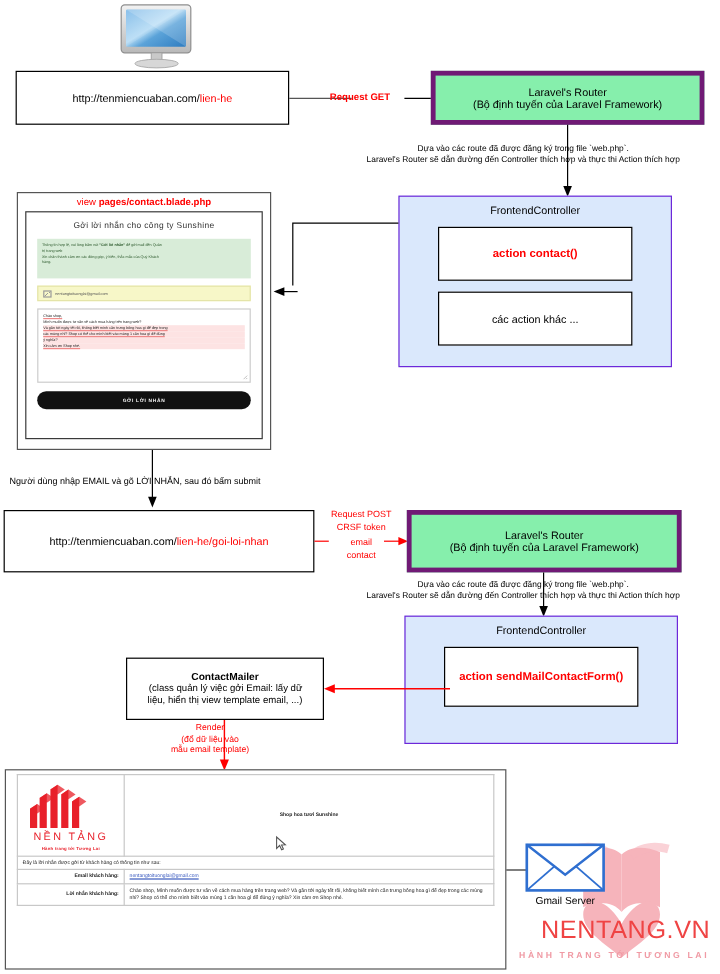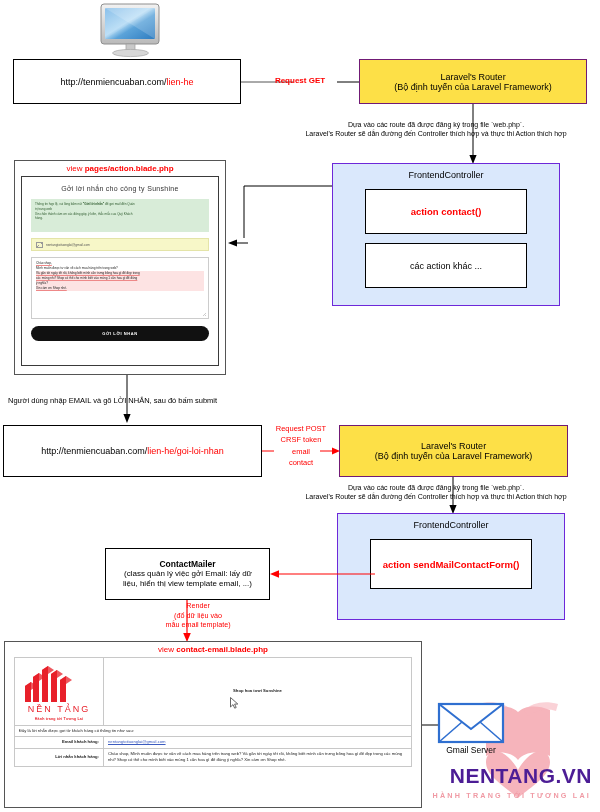--- a/index.html
+++ b/index.html
@@ -4,21 +4,21 @@
 <style>
   html,body{margin:0;padding:0;background:#ffffff;}
   body{
     width:600px;height:812px;position:relative;overflow:hidden;
     font-family:"Liberation Sans","DejaVu Sans",sans-serif;
     color:#000;
   }
   .abs{position:absolute;}
   .box{box-sizing:border-box;border:1px solid #000;background:#fff;
        display:flex;flex-direction:column;align-items:center;justify-content:center;text-align:center;}
-  .pink{background:#fde047;border:1px solid #701a75;}
+  .pink{background:#86efac;border:4px solid #701a75;}
   .blue{background:#dae8fc;border:1px solid #6d28d9;}
   .red{color:#ff0000;}
   .bold{font-weight:bold;}
   .lbl{position:absolute;text-align:center;line-height:1.25;}
   svg{display:block;overflow:visible;}
 
   
   .monitor{position:absolute;left:95px;top:2px;width:72px;height:56px;}
 
   
@@ -44,22 +44,22 @@
               font-size:4.2px;color:#222;line-height:1.55;}
   .logo-cell{width:80px;text-align:center;vertical-align:middle;}
   .shop-title{color:#ff0000;font-weight:bold;font-size:12px;text-align:center;}
   .lbl-cell{text-align:right;font-weight:bold;width:72px;white-space:nowrap;}
   .maillink{color:#3b5bbf;text-decoration:underline;}
   .logo-name{color:#e8202a;font-size:9px;letter-spacing:2px;font-weight:400;margin-top:1px;}
   .logo-sub{color:#e8202a;font-size:3.6px;font-weight:bold;letter-spacing:.2px;}
 
   
   .wm{position:absolute;right:2px;bottom:0px;width:190px;height:110px;pointer-events:none;}
-  .wm-txt{position:absolute;right:8px;bottom:24px;color:#4c1d95;font-size:21px;
-          font-weight:bold;letter-spacing:.5px;}
+  .wm-txt{position:absolute;right:8px;bottom:24px;color:#ef4444;font-size:21px;
+          font-weight:normal;letter-spacing:.5px;}
   .wm-sub{position:absolute;right:9px;bottom:12px;color:#f09aa4;font-size:7.2px;
           font-weight:bold;letter-spacing:2.2px;}
   .cursor{position:absolute;width:9px;height:12px;}
 </style>
 </head>
 <body>
 
 <div class="monitor">
   <svg width="72" height="56" viewBox="0 0 72 56">
     <defs>
@@ -123,21 +123,21 @@
 <svg class="abs" style="left:238px;top:184px;width:96px;height:62px;">
   <polyline points="94,2 6,2 6,54" fill="none" stroke="#000" stroke-width="1"></polyline>
 </svg>
 <svg class="abs" style="left:228px;top:236px;width:20px;height:14px;">
   <line x1="20" y1="7" x2="8" y2="7" stroke="#000" stroke-width="1"></line>
   <polygon points="0,7 9,3.4 9,10.6" fill="#000"></polygon>
 </svg>
 
 <div class="abs" style="left:14px;top:160px;width:212px;height:215px;border:1px solid #555;box-sizing:border-box;background:#fff;">
   <div style="text-align:center;font-size:8px;padding-top:3px;">
-    <span class="red">view </span><span class="red bold">pages/action.blade.php</span>
+    <span class="red">view </span><span class="red bold">pages/contact.blade.php</span>
   </div>
 
   <div class="pagewrap" style="margin:3px 6px 0 6px;height:190px;padding:8px 9px;box-sizing:border-box;">
     <div class="form-title">Gởi lời nhắn cho công ty Sunshine</div>
 
     <div class="alert-green" style="margin-top:7px;height:33px;">
       <div><span>Thông tin hợp lệ, vui lòng bấm nút </span><b>"Gởi lời nhắn"</b><span> để gởi mail đến Quản</span></div>
       <div>trị trang web</div>
       <div>Xin chân thành cảm ơn các đóng góp, ý kiến, thắc mắc của Quý Khách</div>
       <div>hàng.</div>
@@ -222,30 +222,27 @@
 
 <svg class="abs" style="left:270px;top:567px;width:105px;height:14px;">
   <line x1="105" y1="7" x2="8" y2="7" stroke="#ff0000" stroke-width="1.2"></line>
   <polygon points="0,7 9,3.2 9,10.8" fill="#ff0000"></polygon>
 </svg>
 
 <svg class="abs" style="left:180px;top:600px;width:16px;height:42px;">
   <line x1="7" y1="0" x2="7" y2="34" stroke="#ff0000" stroke-width="1.2"></line>
   <polygon points="7,42 3.2,33 10.8,33" fill="#ff0000"></polygon>
 </svg>
-<div class="lbl red" style="left:130px;top:601px;width:136px;font-size:7.2px;line-height:1.35;">
+<div class="lbl red" style="left:107px;top:601px;width:136px;font-size:7.2px;line-height:1.35;">
   <div>Render</div>
   <div>(đổ dữ liệu vào</div>
   <div>mẫu email template)</div>
 </div>
 
 <div class="abs" style="left:4px;top:641px;width:418px;height:167px;border:1px solid #555;box-sizing:border-box;background:#fff;">
-  <div style="text-align:center;font-size:8px;padding-top:3px;">
-    <span class="red">view </span><span class="red bold">contact-email.blade.php</span>
-  </div>
 
   <div style="margin:3px 9px 0 9px;">
     <table class="mailtbl">
       <tbody>
           <tr>
         <td class="logo-cell" rowspan="1">
           <svg width="62" height="42" viewBox="0 0 62 42">
             <g fill="#e8202a">
               <polygon points="6,42 6,26 12,22 12,42"></polygon>
               <polygon points="6,26 12,22 18,26 12,30" opacity="0.75"></polygon>

